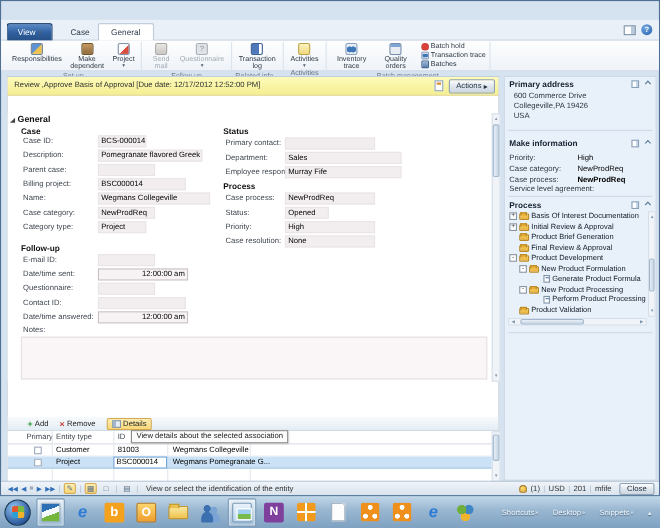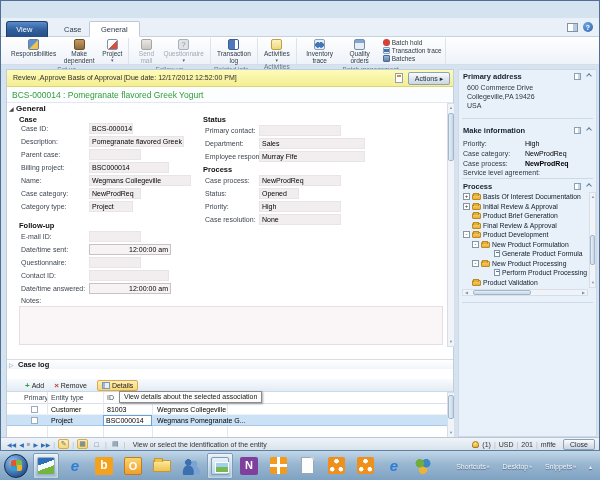--- a/index.html
+++ b/index.html
@@ -302,21 +302,20 @@
 
     <div class="alertbar">
       <span>Review ,Approve Basis of Approval  [Due date: 12/17/2012 12:52:00 PM]</span>
       <span class="alert-ic"></span>
       <button class="actions-btn">
         <span>Actions</span>
         <span>▸</span>
       </button>
     </div>
 
-    <div class="rec-header">BCS-000014 : Pomegranate flavored Greek Yogurt</div>
 
     <div class="form">
       <span class="sec-arrow" style="left:2px;top:2px">◢</span>
       <span class="sec-title" style="left:9px;top:1px">General</span>
 
       <span class="fgroup-title" style="left:12px;top:12px">Case</span>
       <span class="flabel" style="left:14px;top:20px">Case ID:</span>
       <span class="finput" style="left:82px;top:20px;width:44px">BCS-000014</span>
       <span class="flabel" style="left:14px;top:33px">Description:</span>
       <span class="finput" style="left:82px;top:33px;width:95px">Pomegranate flavored Greek Yogur</span>
@@ -364,24 +363,20 @@
       <span class="flabel" style="left:14px;top:192px">Notes:</span>
       <div class="notes-box"></div>
     </div>
 
     <div class="vscroll" style="left:440px;top:33px;height:244px">
       <span class="sb-arrow" style="top:1px">▲</span>
       <div class="sb-thumb" style="top:9px;height:48px"></div>
       <span class="sb-arrow" style="bottom:1px">▼</span>
     </div>
 
-    <div class="secbar" style="top:289px">
-      <span class="tri">▷</span>
-      <span>Case log</span>
-    </div>
 
     <div class="assoc-toolbar">
       <span class="tbtn">
         <span class="plus">+</span>
         <span>Add</span>
       </span>
       <span class="tbtn">
         <span class="cross">×</span>
         <span>Remove</span>
       </span>

